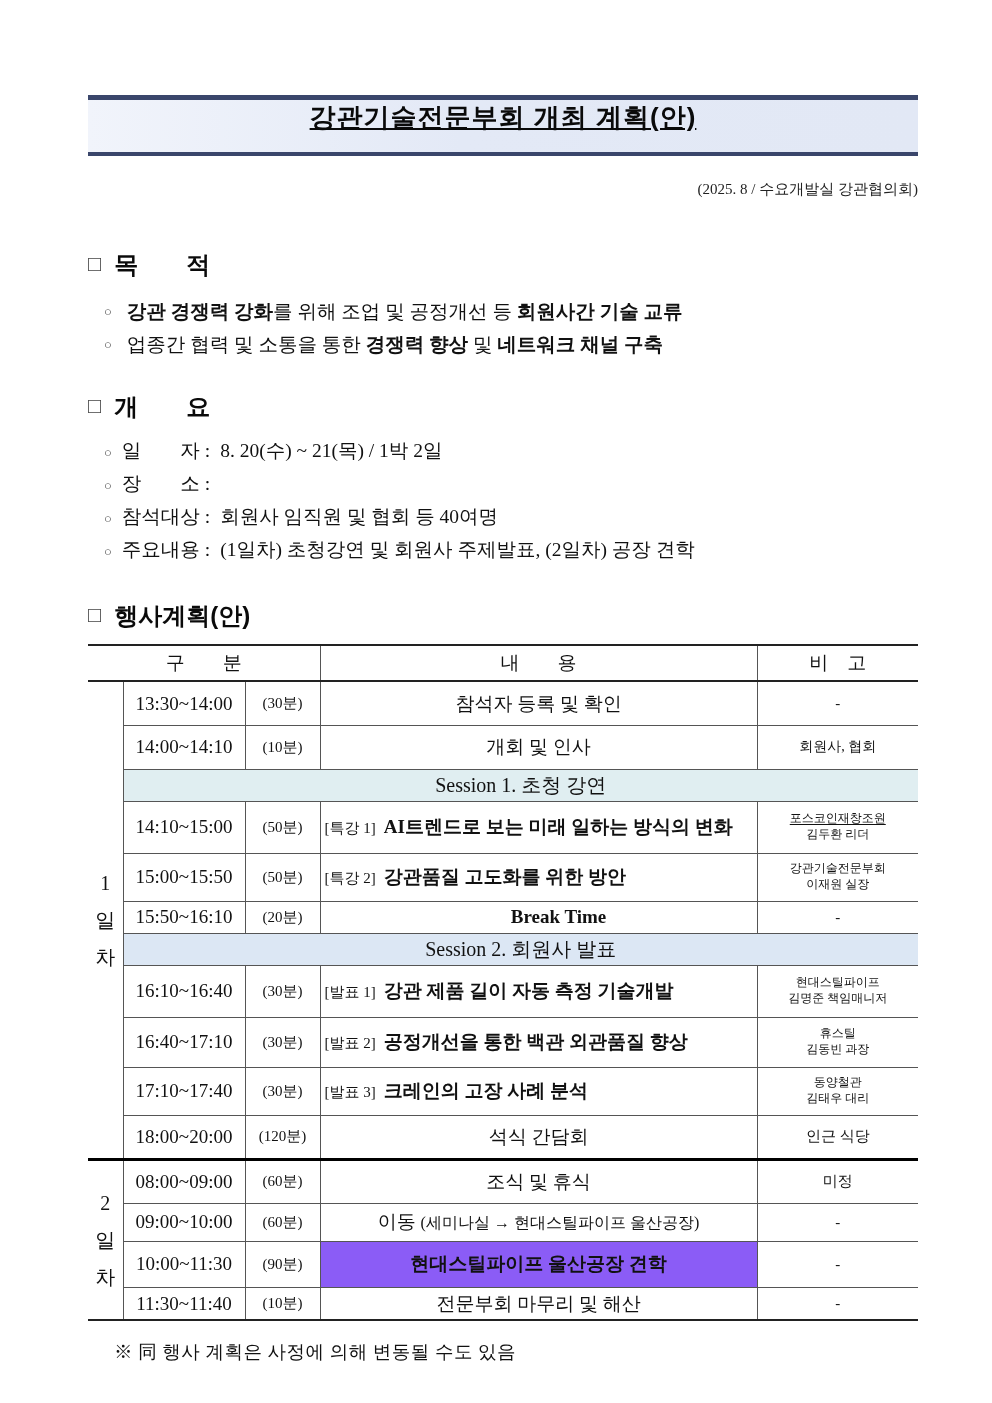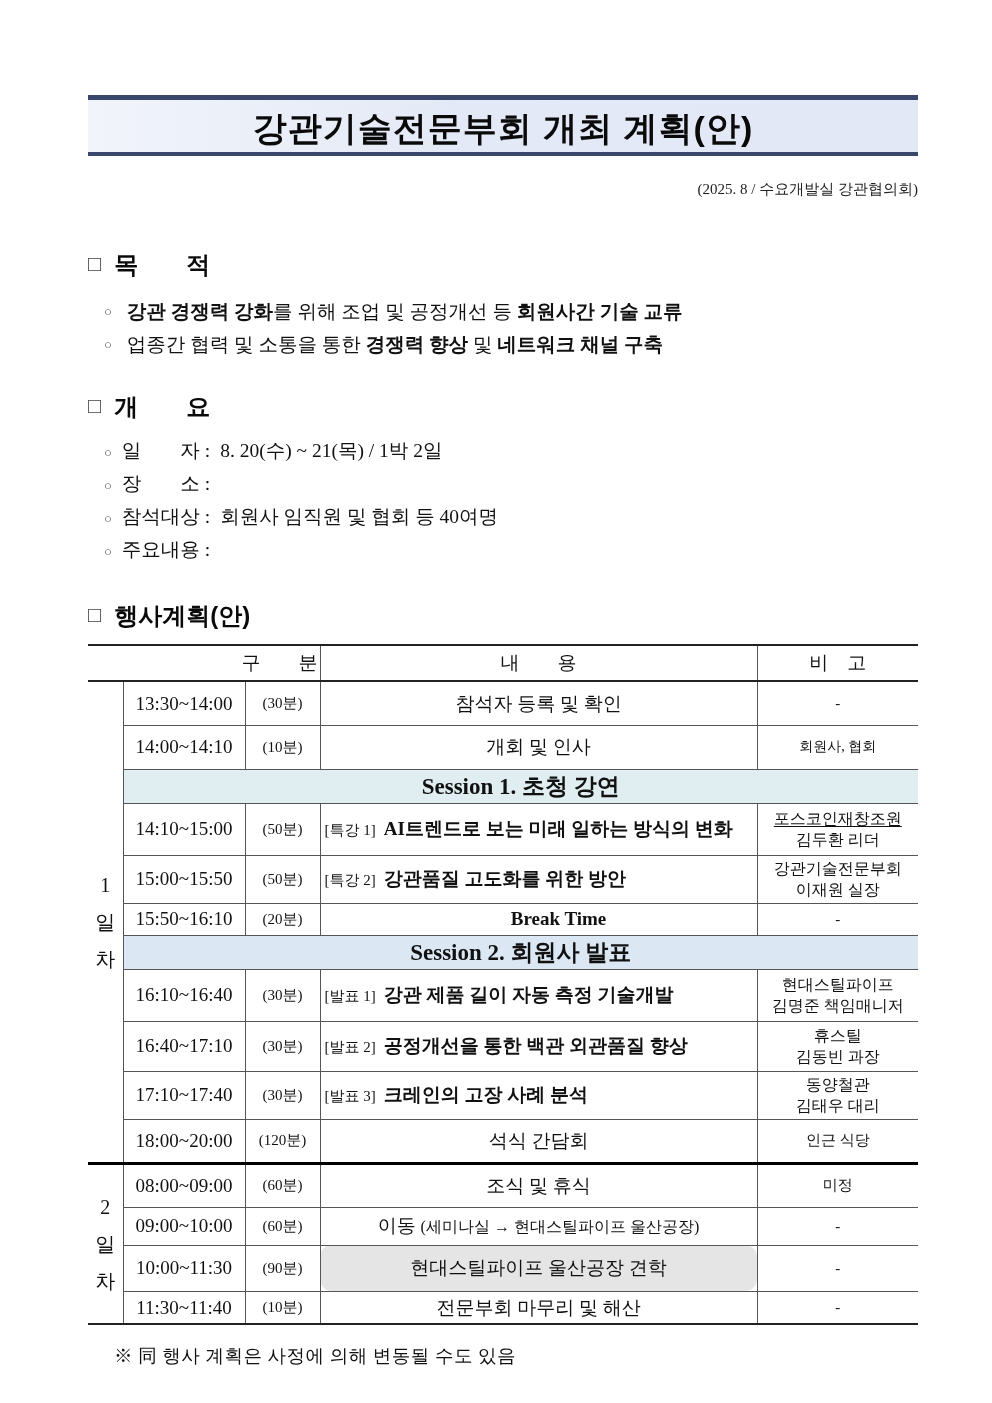--- a/index.html
+++ b/index.html
@@ -12,23 +12,23 @@
   }
   .page { position:relative; width:992px; height:1403px; padding:0 74px 0 88px; }
 
   
   .title-band {
     margin-top:95px;
     border-top:5px solid #3A466B;
     border-bottom:4px solid #3A466B;
     background:linear-gradient(90deg,#F1F4FB 0%,#E3E9F6 45%,#E2E8F5 100%);
     height:61px;
-    display:flex; align-items:flex-end; justify-content:center;
+    display:flex; align-items:flex-start; justify-content:center;
     font-family:"Liberation Sans","DejaVu Sans",sans-serif;
-    font-weight:bold; font-size:34px; letter-spacing:1px; color:#0a0a0a;
+    font-weight:bold; font-size:26px; letter-spacing:1px; color:#0a0a0a;text-decoration:underline;
   }
   .subtitle { margin-top:24px; text-align:right; font-size:15px; color:#222; }
 
   
   .sec-heading {
     display:flex; align-items:center; gap:13px;
     font-family:"Liberation Sans","DejaVu Sans",sans-serif;
     font-weight:bold; font-size:24px; color:#0a0a0a;
   }
   .sec-heading .sq { font-weight:400; font-size:22px; color:#444; transform:translateY(-1px); }
@@ -46,38 +46,38 @@
   .ov-line { display:flex; gap:10px; font-size:19.5px; line-height:1.68; align-items:baseline; }
   .ov-label { white-space:pre; }
 
   
   table.schedule {
     margin-top:12px; width:830px; table-layout:fixed;
     border-collapse:collapse; font-size:19px; color:#111;
   }
   td { border:1px solid #555; text-align:center; vertical-align:middle; padding:1px 2px; }
   tr.head td { border-top:2px solid #222; border-bottom:2px solid #222; height:36px; font-size:19px; }
-  td.no-l { border-left:none;text-align:right; }
+  td.no-l { border-left:none; }
   td.no-r { border-right:none; }
   tr.day2start td { border-top:3px solid #000; }
   tr.lastrow td { border-bottom:2px solid #222; }
   td.day-cell { border-left:none; border-bottom:2px solid #222; font-size:20px; line-height:1.85; white-space:pre-line; }
   td.time-cell { font-size:19px;margin-top:32px; }
   td.dur-cell { font-size:15px; }
   td.note-cell { border-right:none; font-size:15px; }
-  td.note-cell .n1, td.note-cell .n2 { display:block; font-size:16px; line-height:1.32; }
+  td.note-cell .n1, td.note-cell .n2 { display:block; font-size:12px; line-height:1.32; }
   .u { text-decoration:underline; text-underline-offset:2px; }
-  td.session-cell { border-right:none; font-weight:bold; font-size:23px; height:32px; }
+  td.session-cell { border-right:none; font-weight:normal; font-size:20px; height:32px; }
   .s1bg { background:#E0EEF1; }
   .s2bg { background:#DCE7F4; }
   td.content-left { text-align:left; padding-left:4px; }
   .prefix { font-size:15px; }
   .ctitle { font-weight:bold; margin-left:8px; }
   .csub { font-size:16px; }
-  td.hl { background:#e5e5e5; font-weight:normal;border-radius:12px; }
+  td.hl { background:#8b5cf6; font-weight:bold; }
   .bold { font-weight:bold;padding-left:42px; }
   tr.h33 td{height:33px} tr.h32 td{height:32px} tr.h38 td{height:38px}
   tr.h44 td{height:44px} tr.h46 td{height:46px} tr.h48 td{height:48px}
   tr.h50 td{height:50px} tr.h52 td{height:52px}
 
   .footnote { margin:18px 0 0 26px; font-size:18.5px; letter-spacing:0.5px; }
 </style>
 </head>
 <body>
 
@@ -118,20 +118,21 @@
       <span class="ov-label">장　　소 :</span>
     </div>
     <div class="ov-line">
       <span class="o" style="font-size:13px;color:#333;">○</span>
       <span class="ov-label">참석대상 :</span>
       <span>회원사 임직원 및 협회 등 40여명</span>
     </div>
     <div class="ov-line">
       <span class="o" style="font-size:13px;color:#333;">○</span>
       <span class="ov-label">주요내용 :</span>
+      <span>(1일차) 초청강연 및 회원사 주제발표, (2일차) 공장 견학</span>
     </div>
   </div>
 
   <div class="sec-heading h-schedule">
     <span class="sq">□</span>
     <span>행사계획(안)</span>
   </div>
 
   <table class="schedule">
     <colgroup>

